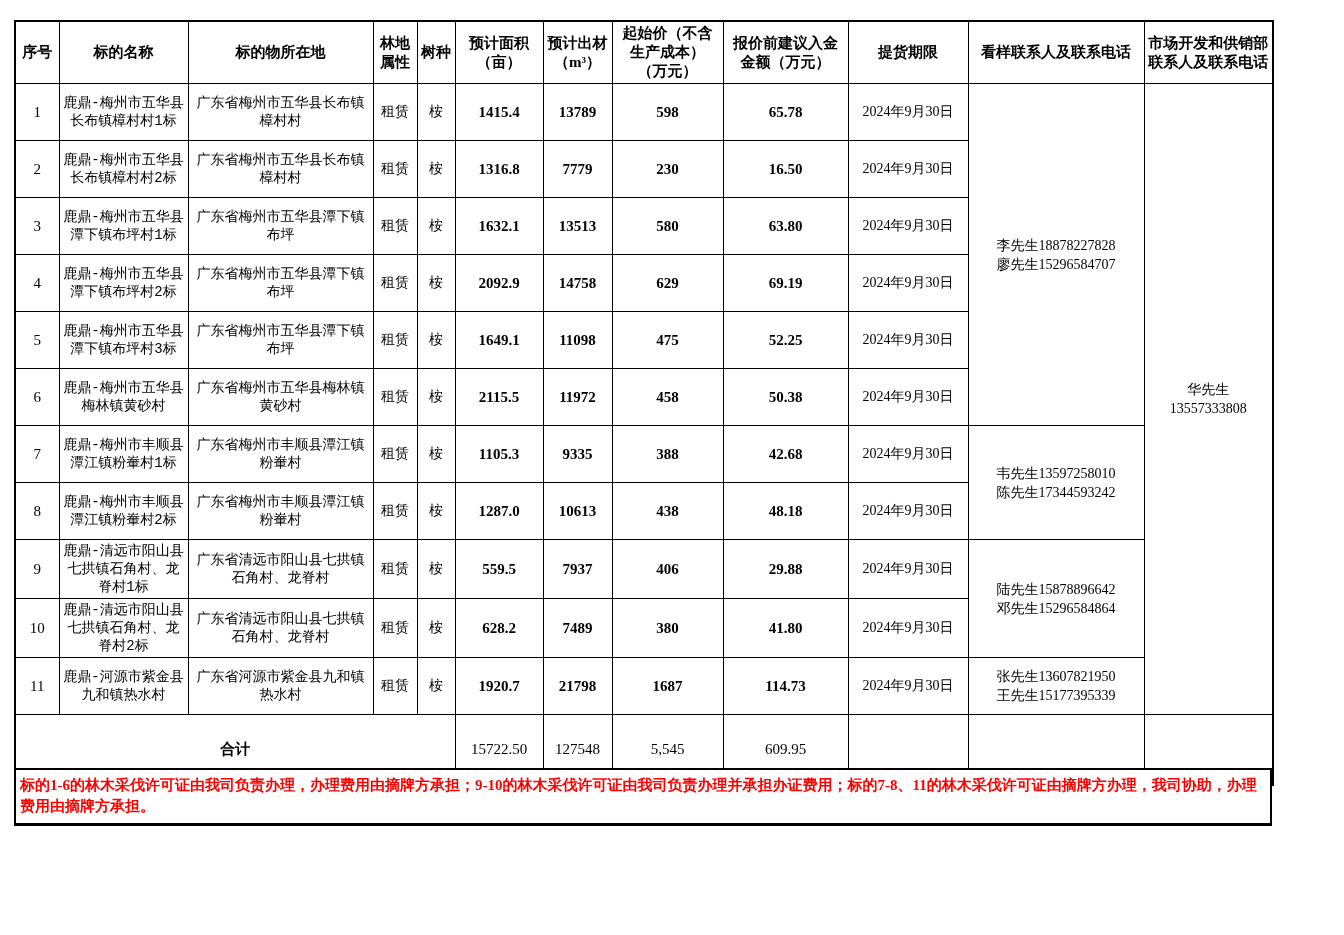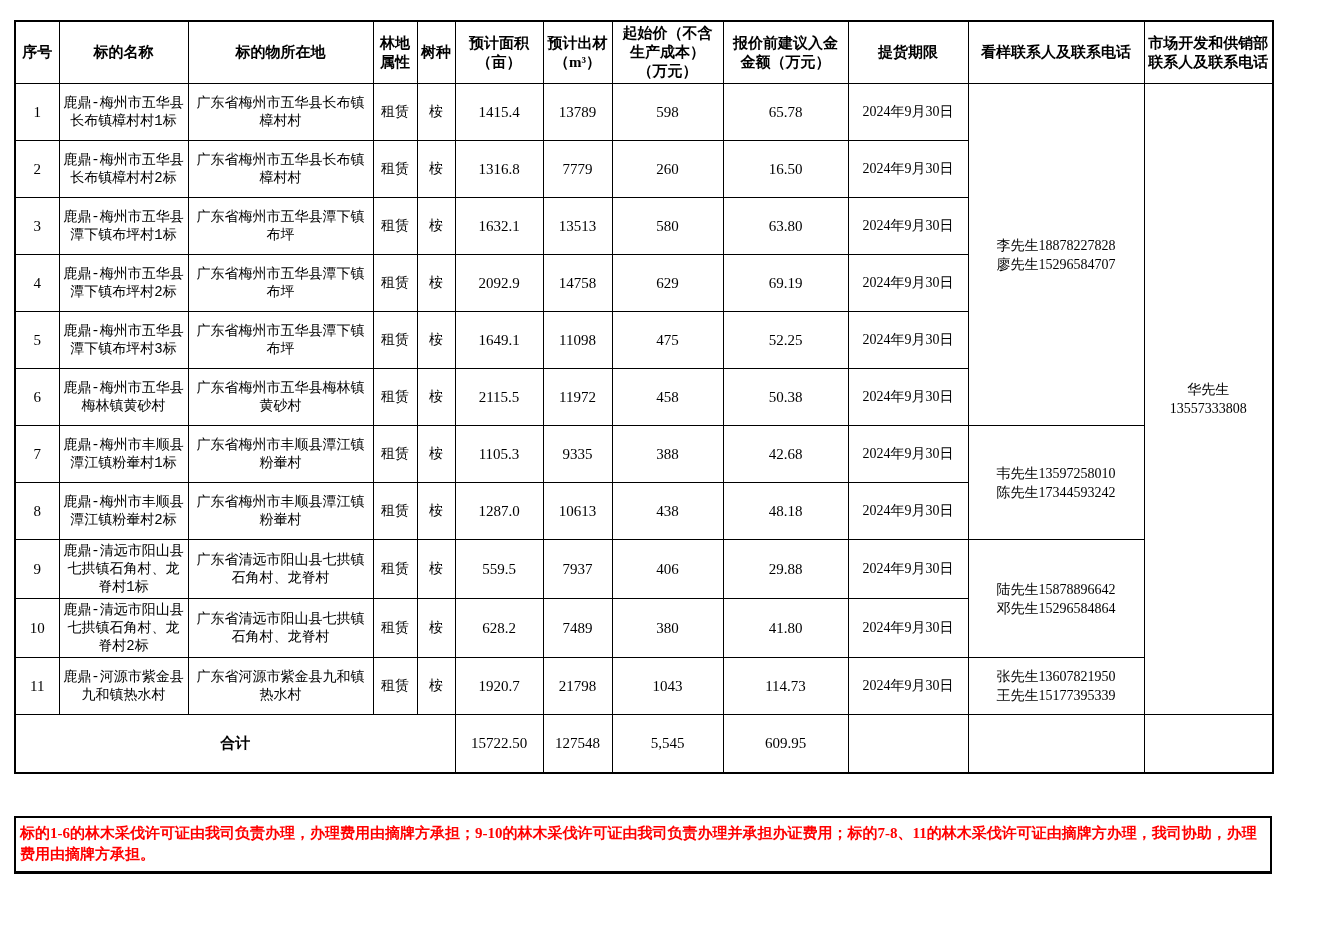--- a/index.html
+++ b/index.html
@@ -29,47 +29,46 @@
   }
   table.lot-table th, table.lot-table td {
     border: 1px solid #000000;
     text-align: center;
     vertical-align: middle;
     padding: 2px 3px;
     overflow: hidden;
   }
   tr.header-row { height: 60px; }
   tr.data-row   { height: 57px; }
-  tr.total-row  { height: 58px; }
+  tr.total-row  { height: 70px; }
   th.col-header {
     font-weight: bold;
     font-size: 15px;
     line-height: 19px;
   }
   td.c-no      { font-size: 15px; }
   td.c-name    { font-size: 14px; line-height: 18px; font-family: Liberation Mono, monospace; }
   td.c-loc     { font-size: 14px; line-height: 18px; }
   td.c-tenure  { font-size: 14px; }
   td.c-species { font-size: 14px; }
-  td.c-num     { font-size: 15px; }
+  td.c-num     { font-size: 15px; font-weight: bold; }
   td.c-date    { font-size: 14px; }
   td.c-contact { font-size: 14px; line-height: 19px; }
   td.c-total-label { font-weight: bold; font-size: 15px; }
   td.c-total-num   { font-weight: normal; font-size: 15px; }
   .notes-box {
     position: absolute;
     left: 14px;
     top: 768px;
     width: 1258px;
     box-sizing: border-box;
     border: 2px solid #000000;
     border-bottom-width: 3px;
     background: #ffffff;
     padding: 5px 4px 6px 4px;
-    margin-top: 48px;
   }
   .note-line {
     color: #ff0000;
     font-weight: bold;
     font-size: 15px;
     line-height: 21px;
     text-align: left;
   }
   .note-line + .note-line { margin-top: 12px; }
 </style>
@@ -132,21 +131,21 @@
     </tr>
 
     <tr class="data-row">
       <td class="c-no">2</td>
       <td class="c-name">鹿鼎-梅州市五华县长布镇樟村村2标</td>
       <td class="c-loc">广东省梅州市五华县长布镇樟村村</td>
       <td class="c-tenure">租赁</td>
       <td class="c-species">桉</td>
       <td class="c-num">1316.8</td>
       <td class="c-num">7779</td>
-      <td class="c-num">260</td>
+      <td class="c-num">230</td>
       <td class="c-num">16.50</td>
       <td class="c-date">2024年9月30日</td>
     </tr>
 
     <tr class="data-row">
       <td class="c-no">3</td>
       <td class="c-name">鹿鼎-梅州市五华县潭下镇布坪村1标</td>
       <td class="c-loc">广东省梅州市五华县潭下镇布坪</td>
       <td class="c-tenure">租赁</td>
       <td class="c-species">桉</td>
@@ -257,21 +256,21 @@
     </tr>
 
     <tr class="data-row">
       <td class="c-no">11</td>
       <td class="c-name">鹿鼎-河源市紫金县九和镇热水村</td>
       <td class="c-loc">广东省河源市紫金县九和镇热水村</td>
       <td class="c-tenure">租赁</td>
       <td class="c-species">桉</td>
       <td class="c-num">1920.7</td>
       <td class="c-num">21798</td>
-      <td class="c-num">1043</td>
+      <td class="c-num">1687</td>
       <td class="c-num">114.73</td>
       <td class="c-date">2024年9月30日</td>
       <td class="c-contact">
         <div>张先生13607821950</div>
         <div>王先生15177395339</div>
       </td>
     </tr>
 
     <tr class="total-row">
       <td class="c-total-label" colspan="5">合计</td>

